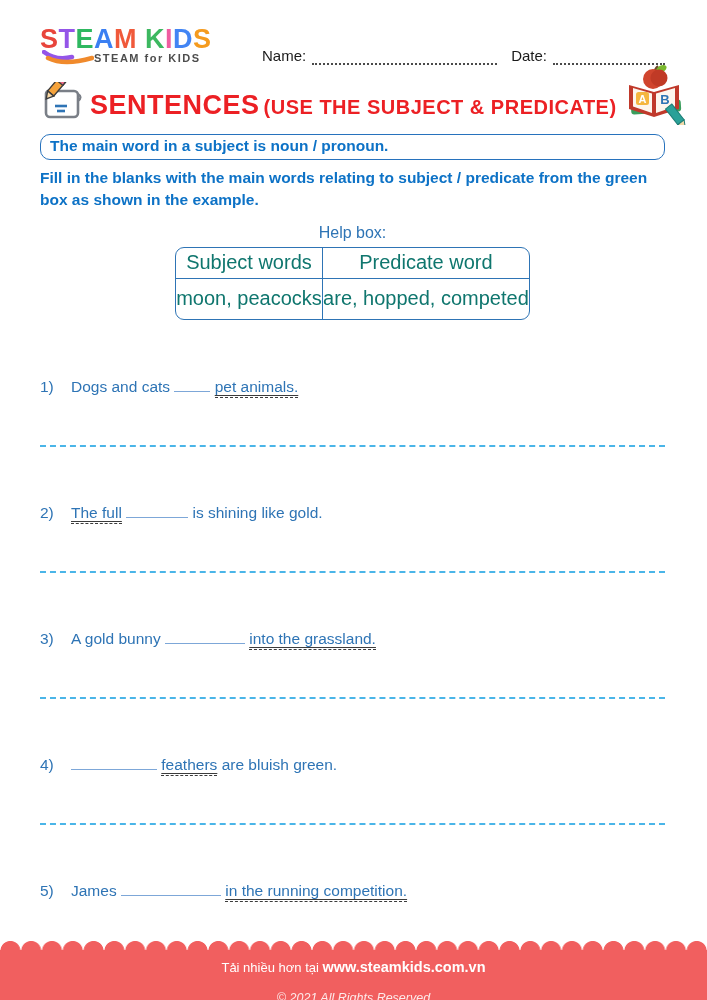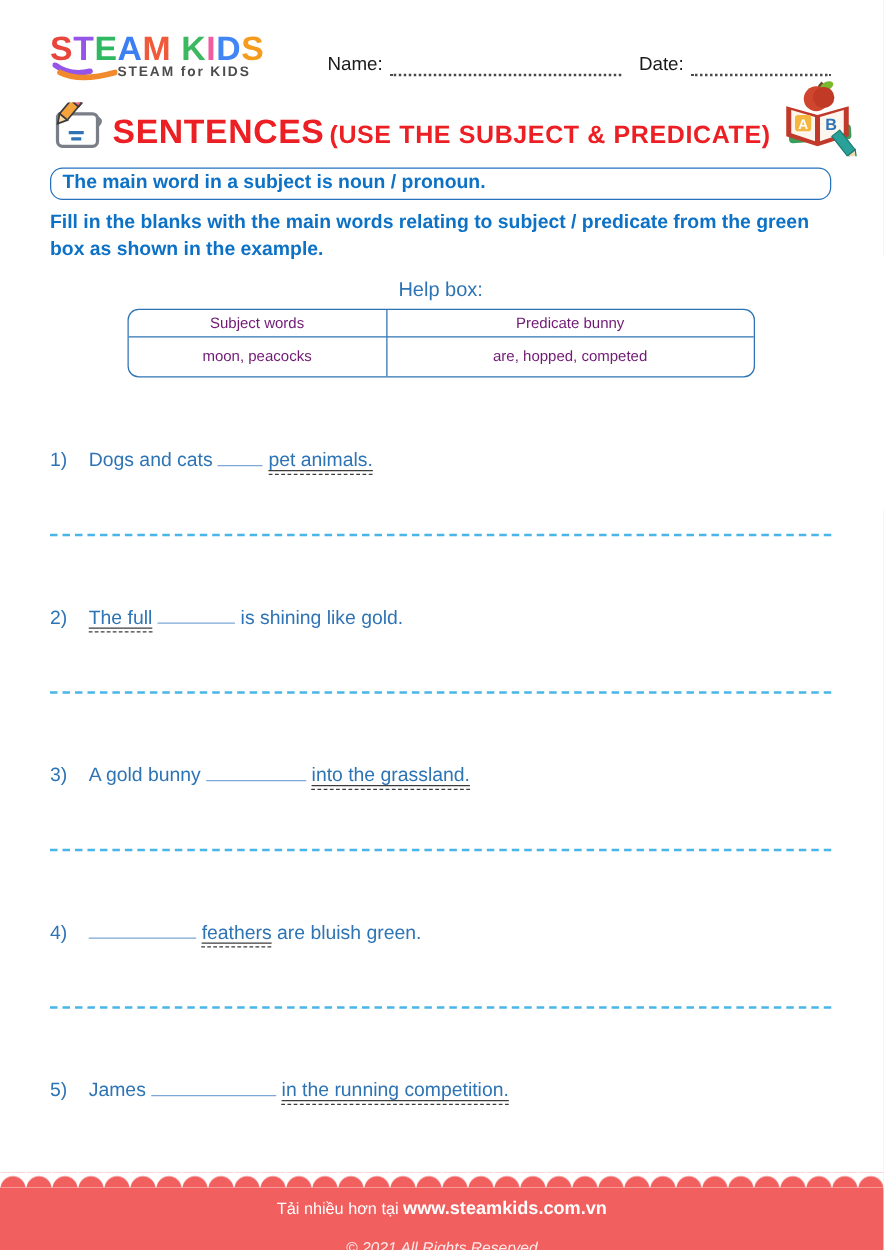--- a/index.html
+++ b/index.html
@@ -5,21 +5,21 @@
   * { margin:0; padding:0; box-sizing:border-box; }
   html,body { background:#e9e9e9; }
   .page {
     width:707px; height:1000px; margin:0 auto; position:relative;
     background:#fff; overflow:hidden;
     font-family:"Liberation Sans", sans-serif; color:#2e74b5;
   }
   .content { padding:26px 42px 0 40px; }
 
   
-  .header-row { display:flex; align-items:center; }
+  .header-row { display:flex; align-items:flex-end; }
   .logo { width:200px; flex:none; }
   .logo-word { font-size:27px; font-weight:800; letter-spacing:.5px; line-height:26px; white-space:nowrap; }
   .logo-bottom { display:flex; align-items:flex-start; margin-top:-2px; }
   .swoosh { width:52px; height:15px; flex:none; margin-left:2px; }
   .logo-sub { font-size:11px; font-weight:700; color:#4d4d4d; letter-spacing:1.5px; margin-top:2px; white-space:nowrap; }
   .namedate { flex:1; display:flex; align-items:flex-end; margin:12px 0 0 22px; color:#1a1a1a; font-size:15px; }
   .nd-label { flex:none; padding-bottom:1px; }
   .nd-line { border-bottom:2px dotted #4a4a4a; height:15px; margin:0 6px; }
   .name-line { flex:1; margin-right:14px; }
   .date-line { width:112px; margin-right:0; }
@@ -35,22 +35,22 @@
   
   .info-box {
     margin-top:10px; border:1.7px solid #2772bd; border-radius:10px;
     padding:1px 9px 3px; font-size:15.5px; font-weight:700; color:#0d72c6; line-height:20px;
   }
   .instruction { margin-top:7px; font-size:15.5px; font-weight:700; color:#0d72c6; line-height:22px; }
 
   
   .helpbox-label { text-align:center; font-size:16px; margin:13px 0 5px; }
   table.helpbox {
-    border-collapse:separate; border-spacing:0; margin:0 auto; width:502px;
-    border:1.7px solid #2e74b5; border-radius:9px; font-size:12px; color:#701a75;
+    border-collapse:separate; border-spacing:0; margin:0 auto; width:355px;
+    border:1.7px solid #2e74b5; border-radius:9px; font-size:20px; color:#0f766e;
   }
   table.helpbox th { font-weight:400; border-bottom:1.7px solid #2e74b5; padding:3px 0 4px; }
   table.helpbox td { padding:8px 0 9px; text-align:center; }
   table.helpbox th + th, table.helpbox td + td { border-left:1.7px solid #2e74b5; }
 
   
   .exercises { margin-top:56px; }
   .exercise-row { display:flex; font-size:15.5px; line-height:21px; margin-bottom:48px; }
   .ex-num { width:31px; flex:none; }
   .sentence { flex:1; }
@@ -135,21 +135,21 @@
     </div>
 
     <p class="instruction">Fill in the blanks with the main words relating to subject / predicate from the green box as shown in the example.</p>
 
     <div class="helpbox-label">Help box:</div>
 
     <table class="helpbox">
       <tbody>
           <tr>
         <th>Subject words</th>
-        <th>Predicate bunny</th>
+        <th>Predicate word</th>
       </tr>
       <tr>
         <td>moon, peacocks</td>
         <td>are, hopped, competed</td>
       </tr>
     </tbody>
       </table>
 
     <div class="exercises">
         <div class="exercise-row">

